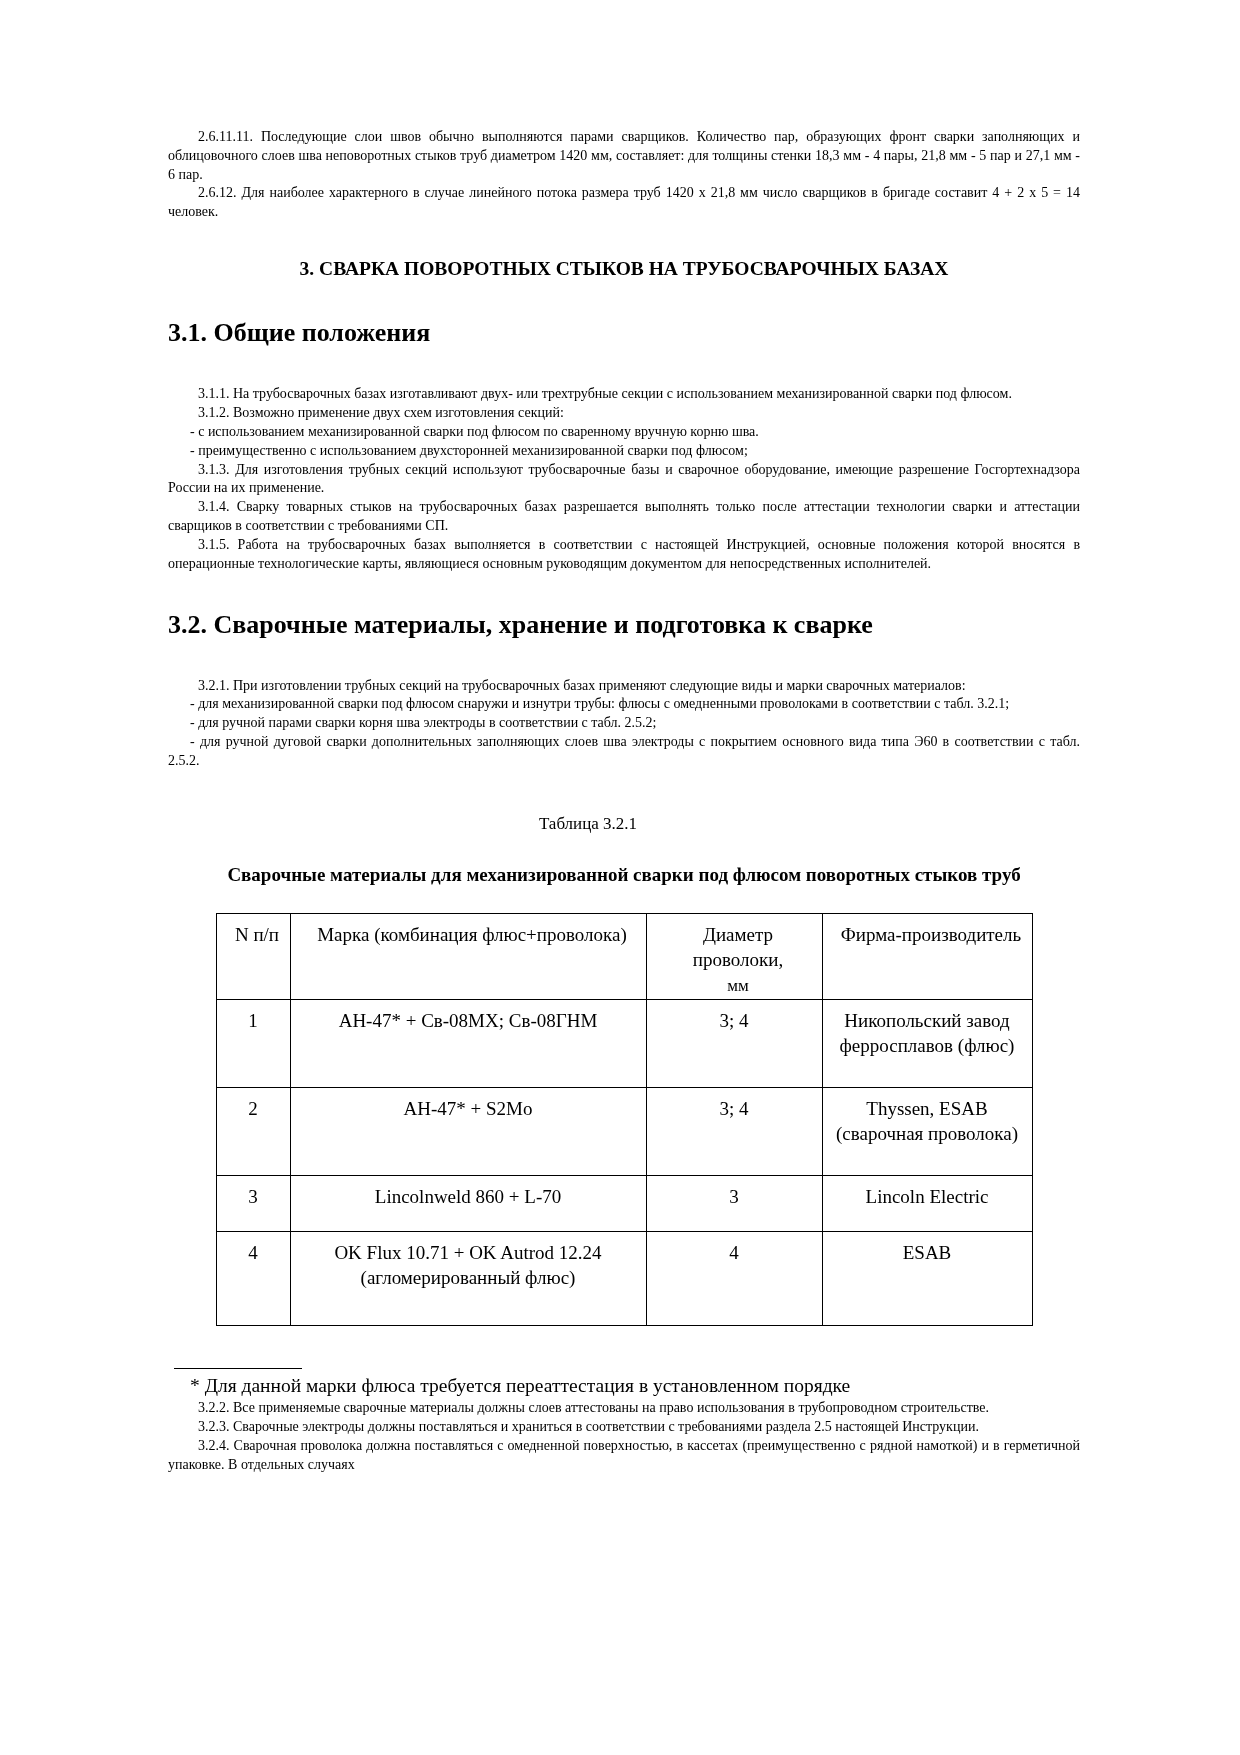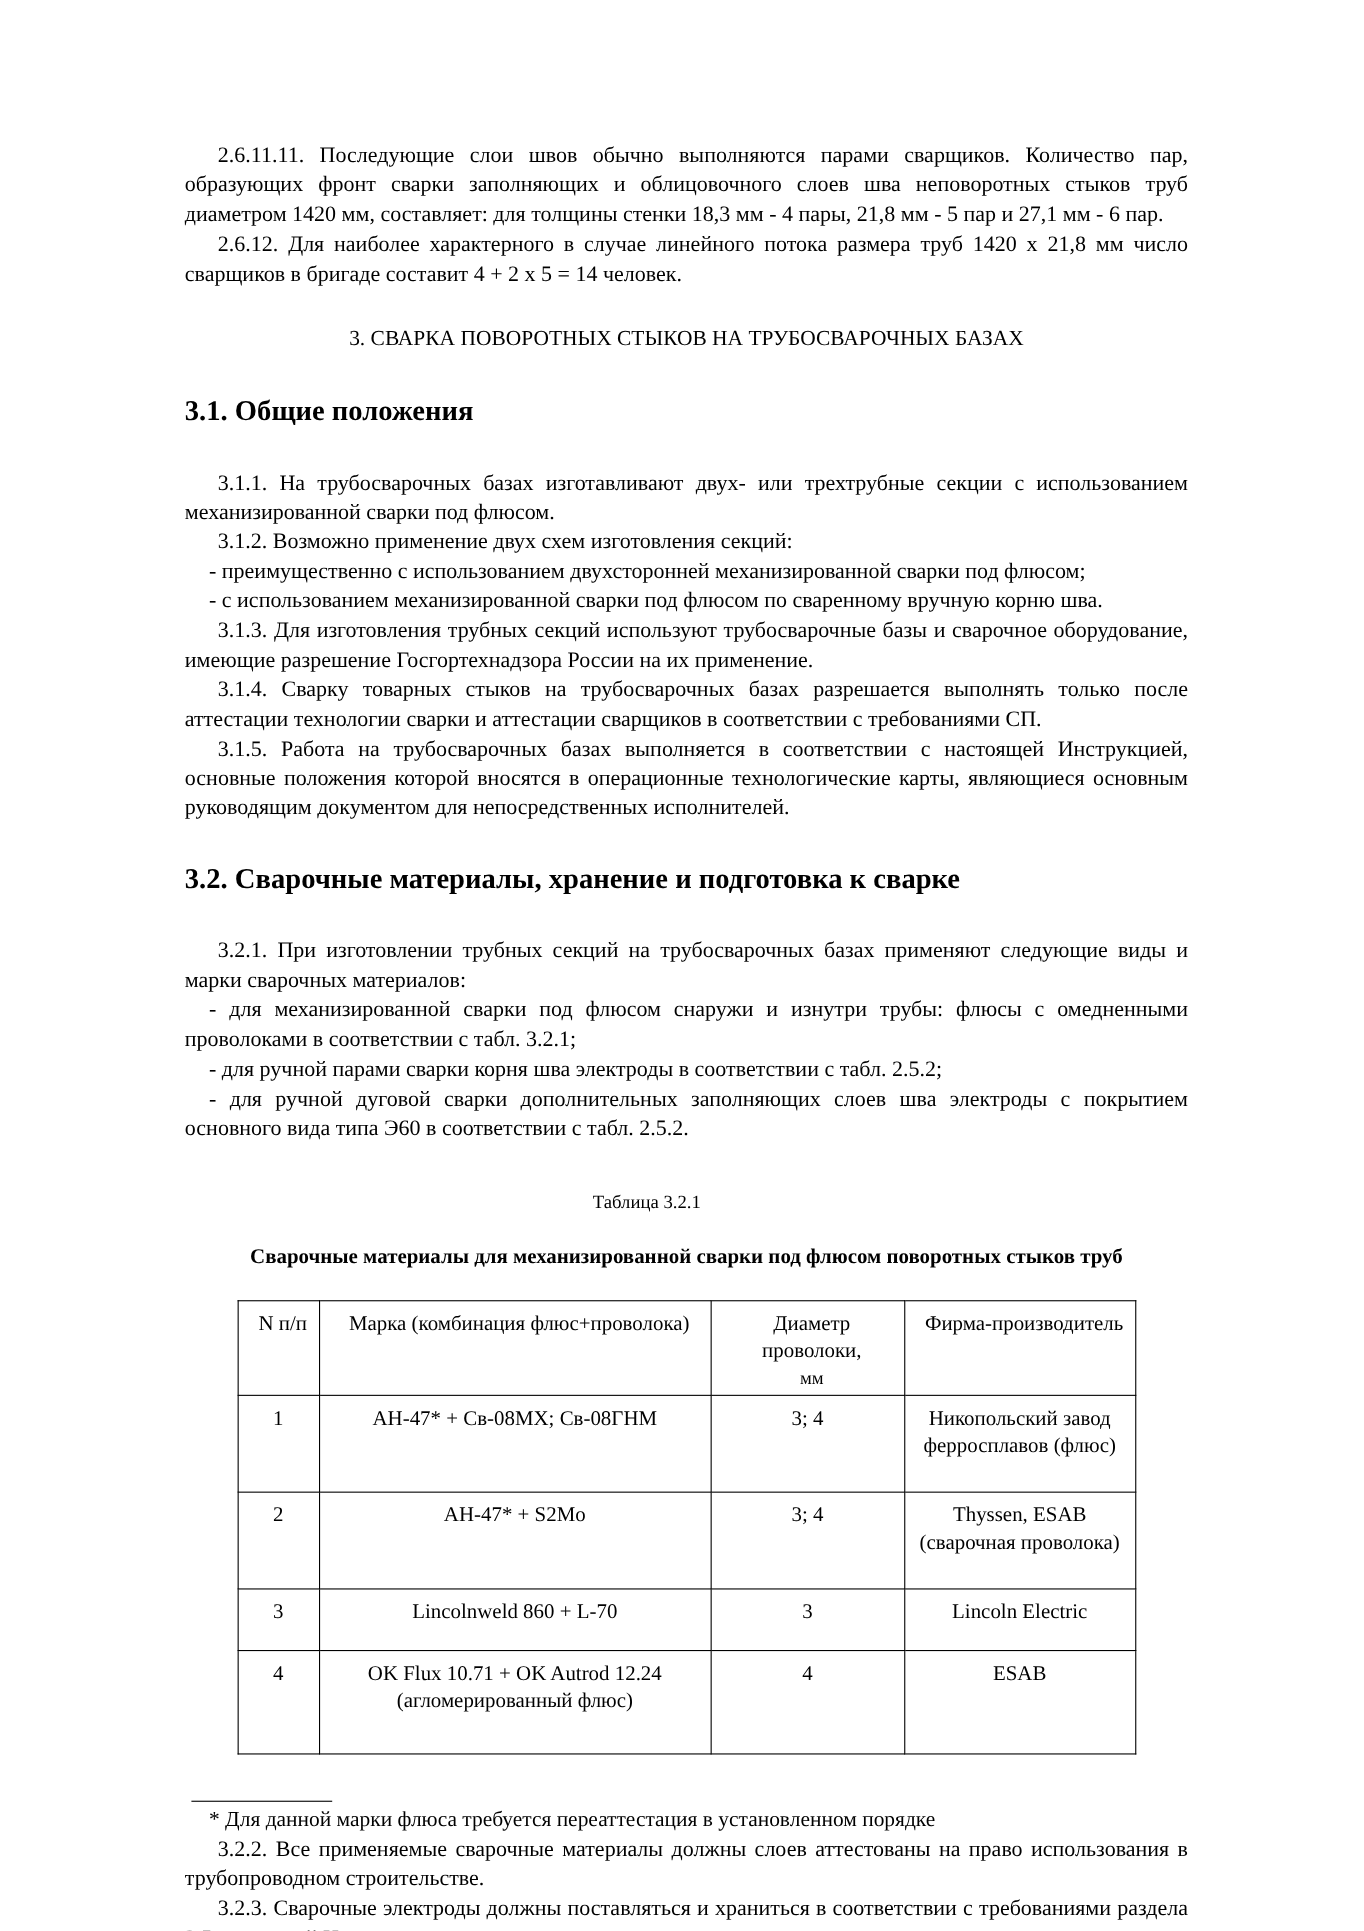--- a/index.html
+++ b/index.html
@@ -16,42 +16,42 @@
   }
   .page {
     box-sizing: border-box;
     width: 1240px;
     height: 1755px;
     padding: 128px 160px 40px 168px;
     position: relative;
   }
   p {
     margin: 0;
-    font-size: 20px;
+    font-size: 14px;
     line-height: 1.345;
     text-align: justify;
     text-justify: inter-word;
   }
   .indent {
     text-indent: 30px;
   }
   .dash {
     text-indent: 22px;
   }
   .nojust {
     text-align: left;
   }
   .gap-md { height: 26px; }
   .gap-lg { height: 34px; }
   .gap-xl { height: 42px; }
 
   h2.section-title {
     margin: 0;
     font-size: 19.5px;
-    font-weight: normal;
+    font-weight: bold;
     text-align: center;
     line-height: 1.345;
   }
   h3.sub-title {
     margin: 0;
     font-size: 26px;
     font-weight: bold;
     text-align: left;
     line-height: 1.345;
   }
@@ -120,22 +120,22 @@
   <h2 class="section-title">3. СВАРКА ПОВОРОТНЫХ СТЫКОВ НА ТРУБОСВАРОЧНЫХ БАЗАХ</h2>
 
   <div class="gap-lg"></div>
 
   <h3 class="sub-title">3.1. Общие положения</h3>
 
   <div class="gap-lg"></div>
 
   <p class="indent">3.1.1. На трубосварочных базах изготавливают двух- или трехтрубные секции с использованием механизированной сварки под флюсом.</p>
   <p class="indent nojust">3.1.2. Возможно применение двух схем изготовления секций:</p>
+  <p class="dash nojust">- с использованием механизированной сварки под флюсом по сваренному вручную корню шва.</p>
   <p class="dash nojust">- преимущественно с использованием двухсторонней механизированной сварки под флюсом;</p>
-  <p class="dash nojust">- с использованием механизированной сварки под флюсом по сваренному вручную корню шва.</p>
   <p class="indent">3.1.3. Для изготовления трубных секций используют трубосварочные базы и сварочное оборудование, имеющие разрешение Госгортехнадзора России на их применение.</p>
   <p class="indent">3.1.4. Сварку товарных стыков на трубосварочных базах разрешается выполнять только после аттестации технологии сварки и аттестации сварщиков в соответствии с требованиями СП.</p>
   <p class="indent">3.1.5. Работа на трубосварочных базах выполняется в соответствии с настоящей Инструкцией, основные положения которой вносятся в операционные технологические карты, являющиеся основным руководящим документом для непосредственных исполнителей.</p>
 
   <div class="gap-lg"></div>
 
   <h3 class="sub-title">3.2. Сварочные материалы, хранение и подготовка к сварке</h3>
 
   <div class="gap-lg"></div>
 

